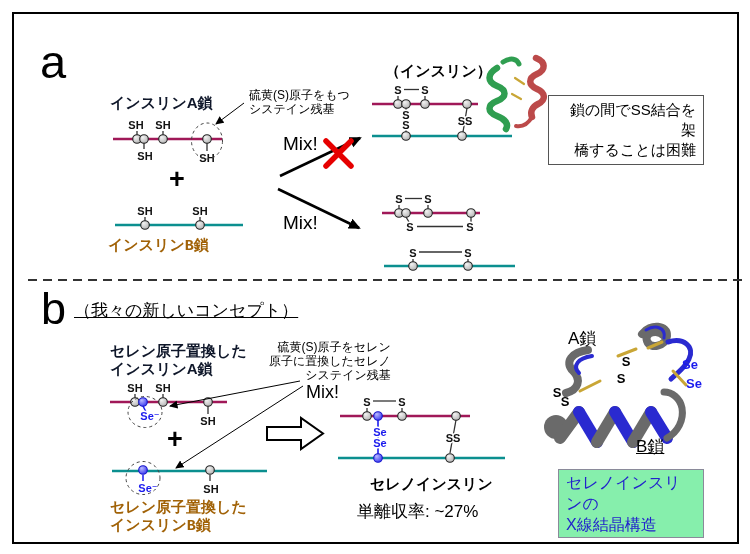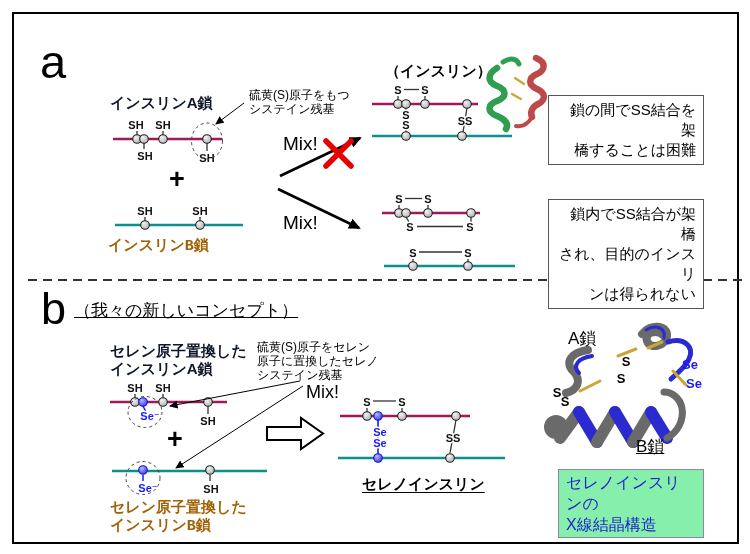--- a/index.html
+++ b/index.html
@@ -13,21 +13,21 @@
   .magenta{color:#0f172a;}
   .teal{color:#a16207;font-family:Liberation Mono, monospace;}
   .chain-title{font-size:15px;font-weight:bold;line-height:18px;}
   .callout{font-size:12px;line-height:14px;color:#000;}
   .mix{font-size:19px;font-weight:normal;color:#000;}
   .plus{font-size:27px;font-weight:bold;color:#000;line-height:1;}
   .note-box{border:1.2px solid #555;background:#fff;padding:4px 7px;font-size:15px;line-height:20px;color:#000;text-align:right;}
   .product-head{font-size:15px;font-weight:bold;color:#000;}
   .insulin-head{font-size:15px;font-weight:bold;color:#000;}
   .subtitle{font-size:17px;color:#000;text-decoration:underline;}
-  .underlined{text-decoration:underline;text-underline-offset:3px;}
+  .underlined{text-underline-offset:3px;margin-left:8px;}
   .yield{font-size:17px;color:#000;}
   .ribbon-label{font-size:17px;color:#000;}
   .xray-box{border:1.2px solid #8a8a9a;background:#86efac;padding:2px 7px;font-size:16px;line-height:21px;color:#2222cc;}
   svg{position:absolute;left:0;top:0;}
   svg text{font-family:"Liberation Sans","DejaVu Sans",sans-serif;}
   .sh{font-size:11px;font-weight:bold;fill:#111;}
   .slab{font-size:11px;font-weight:bold;fill:#111;}
   .selab{font-size:11px;font-weight:bold;fill:#1a1aee;}
   .halo{paint-order:stroke;stroke:#ffffff;stroke-width:3px;}
   .rib-s{font-size:13px;font-weight:bold;fill:#000;}
@@ -221,33 +221,31 @@
   <div class="abs chain-title magenta" style="left:110px;top:94px;">インスリンA鎖</div>
   <div class="abs callout" style="left:237px;top:88px;margin-left:12px;">硫黄(S)原子をもつ
 システイン残基</div>
   <div class="abs plus" style="left:169px;top:166px;">+</div>
   <div class="abs chain-title teal" style="left:108px;top:238px;">インスリンB鎖</div>
   <div class="abs mix" style="left:283px;top:133px;">Mix!</div>
   <div class="abs mix" style="left:283px;top:212px;">Mix!</div>
   <div class="abs insulin-head" style="left:356px;top:62px;margin-left:29px;">（インスリン）</div>
   <div class="abs note-box" style="left:548px;top:95px;width:140px;">鎖の間でSS結合を架
 橋することは困難</div>
-  <div class="abs note-box" style="left:548px;top:199px;width:140px;">鎖内でSS結合が架橋
-され、目的のインスリ
-ンは得られない</div>
 
   <div class="abs panel-letter" style="left:41px;top:286px;font-size:45px;">b</div>
   <div class="abs subtitle" style="left:74px;top:299px;">（我々の新しいコンセプト）</div>
   <div class="abs chain-title magenta" style="left:110px;top:342px;">セレン原子置換した
 インスリンA鎖</div>
-  <div class="abs callout" style="left:257px;top:340px;">硫黄(S)原子をセレン
+  <div class="abs callout" style="left:269px;top:340px;text-align:right;">硫黄(S)原子をセレン
 原子に置換したセレノ
 システイン残基</div>
   <div class="abs mix" style="left:306px;top:382px;font-size:18px;">Mix!</div>
   <div class="abs plus" style="left:167px;top:426px;">+</div>
   <div class="abs chain-title teal" style="left:110px;top:500px;">セレン原子置換した
 インスリンB鎖</div>
   <div class="abs product-head underlined" style="left:362px;top:475px;">セレノインスリン</div>
+  <div class="abs yield" style="left:357px;top:500px;">単離収率: ~27%</div>
   <div class="abs ribbon-label" style="left:568px;top:327px;">A鎖</div>
   <div class="abs ribbon-label" style="left:636px;top:435px;text-decoration:underline;">B鎖</div>
   <div class="abs xray-box" style="left:558px;top:469px;width:130px;">セレノインスリンの
 X線結晶構造</div>
 </div>
 
 </body></html>

